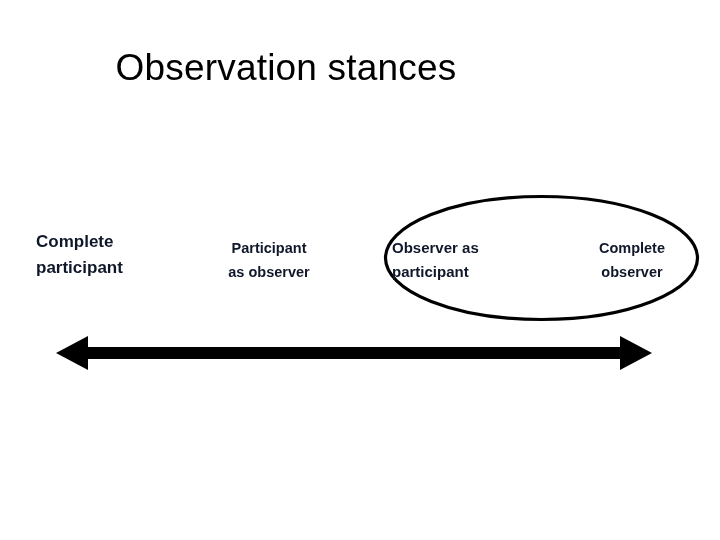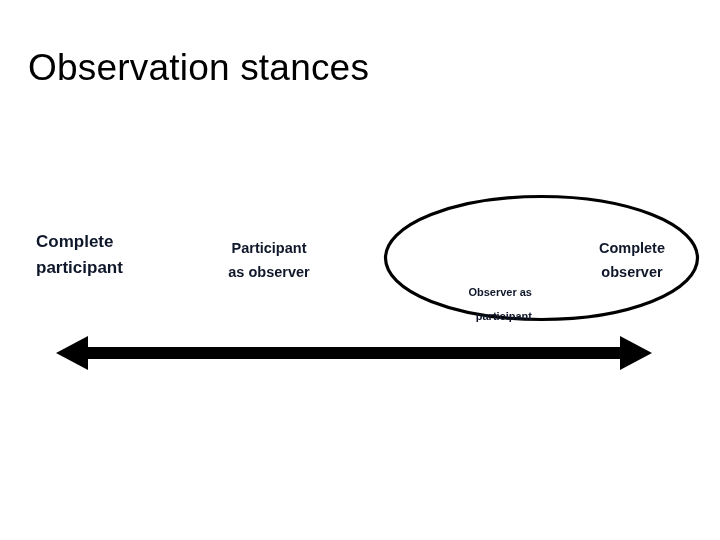--- a/index.html
+++ b/index.html
@@ -20,27 +20,27 @@
     height: 540px;
     background: #ffffff;
   }
 
   
   #slide-title {
     position: absolute;
     left: 0;
     top: 46px;
     width: 572px;
+    text-align: center;
     font-size: 37px;
     font-weight: 400;
     line-height: 44px;
     letter-spacing: 0.2px;
     color: #000000;
     white-space: nowrap;
-    padding-left: 28px;
   }
 
   
   .stance-label {
     position: absolute;
     font-weight: bold;
     color: #0f172a;
   }
   .stance-label .line {
     display: block;
@@ -60,24 +60,23 @@
     top: 236px;
     width: 146px;
     text-align: center;
     font-size: 14.5px;
     line-height: 24px;
   }
   #stance-2 {
     left: 392px;
     top: 236px;
     width: 140px;
-    text-align: right;
-    font-size: 11px;
+    text-align: left;
+    font-size: 15px;
     line-height: 24px;
-    margin-top: 44px;
   }
   #stance-3 {
     left: 562px;
     top: 236px;
     width: 140px;
     text-align: center;
     font-size: 14.5px;
     line-height: 24px;
   }
 

